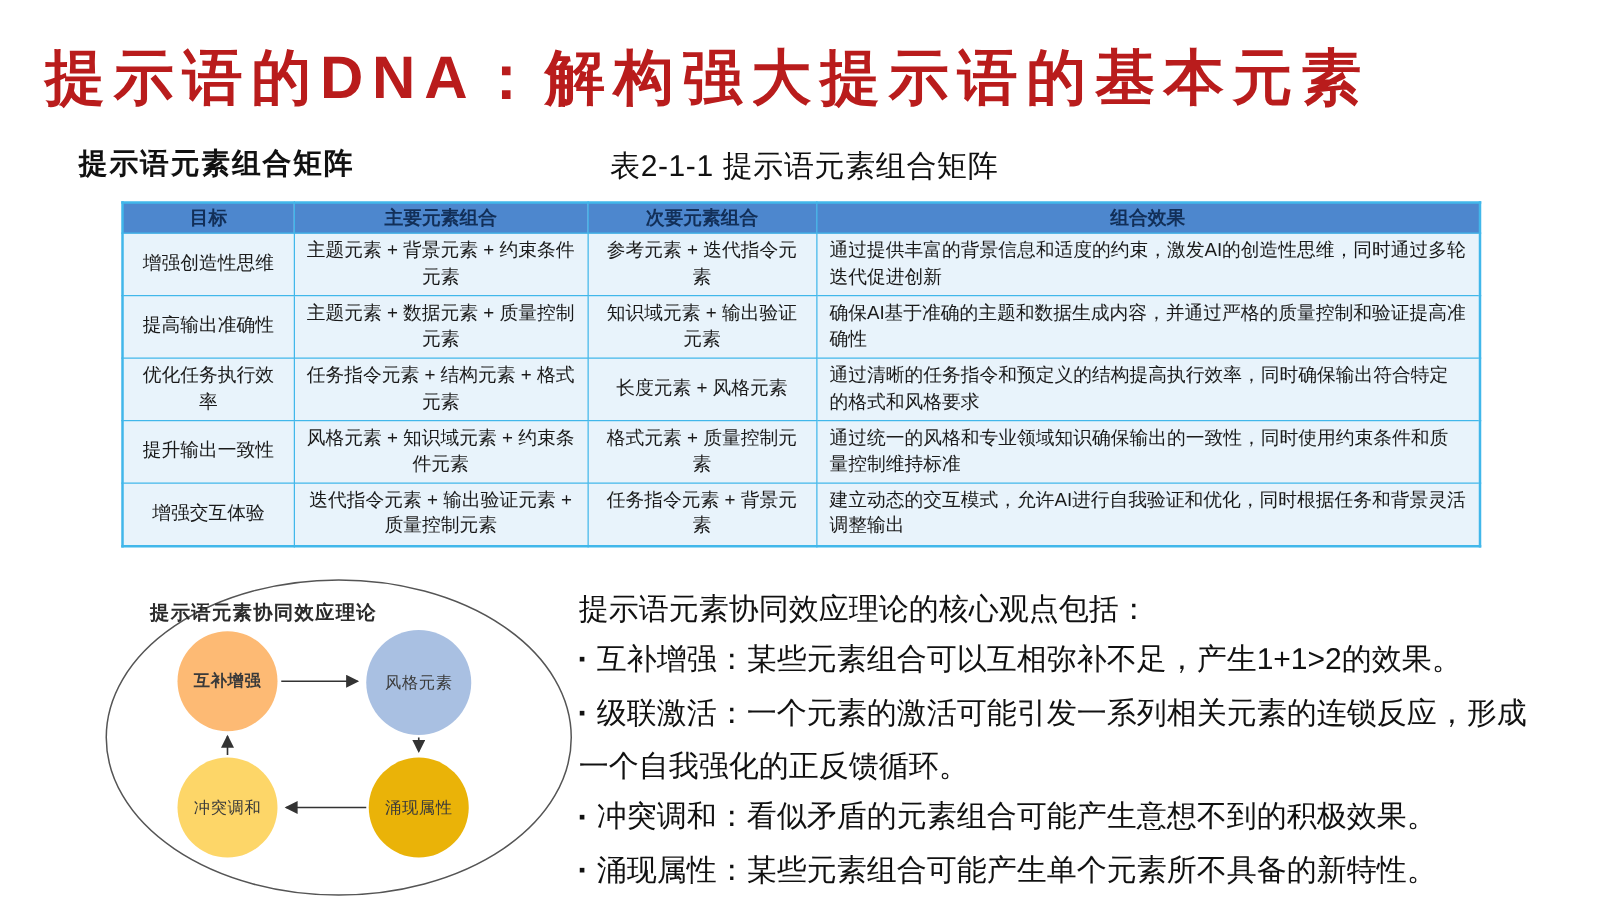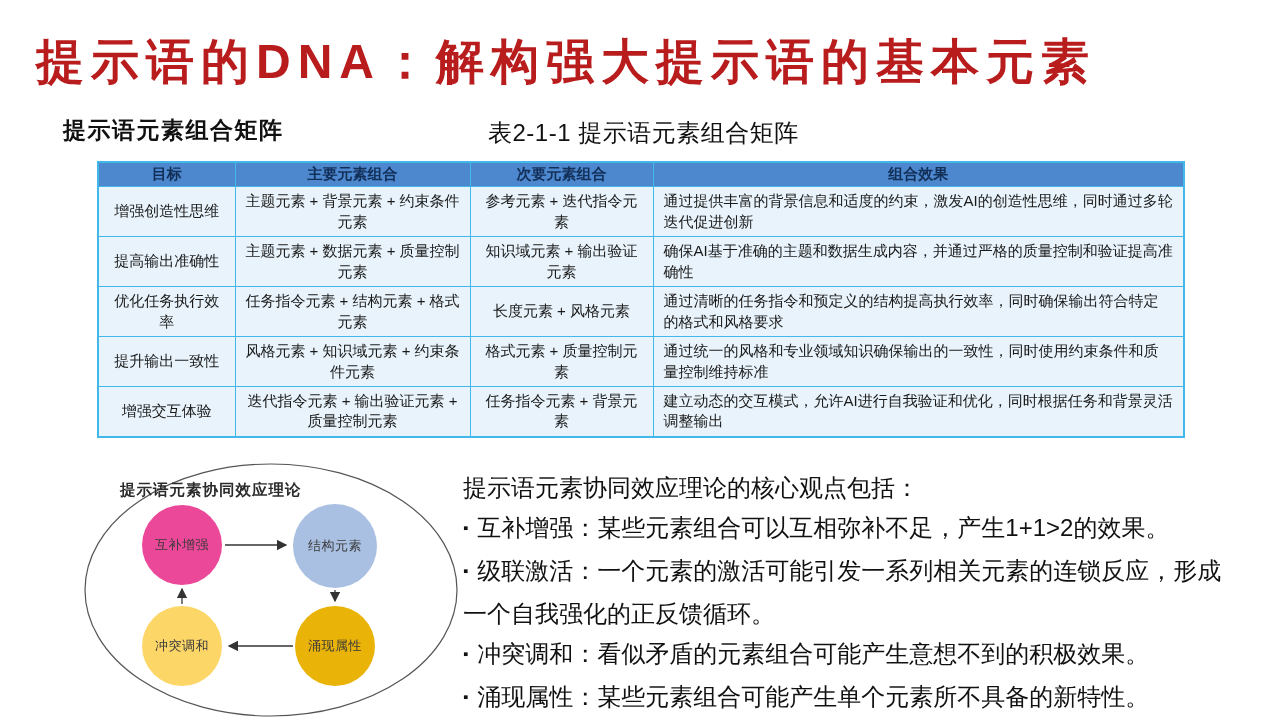--- a/index.html
+++ b/index.html
@@ -47,21 +47,21 @@
   .diagram svg { position:absolute; left:0; top:0; }
   .diagram-title {
     position:absolute; left:38px; top:20px; width:300px; text-align:left;
     font-size:15.5px; font-weight:600; color:#2b2b2b; letter-spacing:1px;
   }
   .node {
     position:absolute; border-radius:50%;
     display:flex; align-items:center; justify-content:center;
     font-size:13px; color:#3a3a3a; letter-spacing:0.5px;
   }
-  .node-green  { left:60px;  top:45px;  width:80px; height:80px; background:#ec4899; }
+  .node-green  { left:60px;  top:45px;  width:80px; height:80px; background:#fdba74;font-weight:bold; }
   .node-blue   { left:211px; top:44px;  width:84px; height:84px; background:#a9c0e2; }
   .node-yellow { left:60px;  top:146px; width:80px; height:80px; background:#fdd668; }
   .node-pink   { left:213px; top:146px; width:80px; height:80px; background:#eab308; }
 
   .notes {
     position:absolute; left:463px; top:468px; width:772px;
     font-size:24px; line-height:40px; color:#111;
   }
   .notes .bullet-mark { font-size:15px; margin-right:9px; position:relative; top:-3px; }
 </style>
@@ -135,21 +135,21 @@
       <line x1="143" y1="85" x2="204" y2="85" stroke="#333" stroke-width="1.3" marker-end="url(#ah)"></line>
       <line x1="253" y1="130" x2="253" y2="141" stroke="#333" stroke-width="1.3" marker-end="url(#ah)"></line>
       <line x1="211" y1="186" x2="147" y2="186" stroke="#333" stroke-width="1.3" marker-end="url(#ah)"></line>
       <line x1="100" y1="144" x2="100" y2="129" stroke="#333" stroke-width="1.3" marker-end="url(#ah)"></line>
     </svg>
     <div class="diagram-title">提示语元素协同效应理论</div>
     <div class="node node-green">
       <span>互补增强</span>
     </div>
     <div class="node node-blue">
-      <span>结构元素</span>
+      <span>风格元素</span>
     </div>
     <div class="node node-yellow">
       <span>冲突调和</span>
     </div>
     <div class="node node-pink">
       <span>涌现属性</span>
     </div>
   </div>
 
   <div class="notes">

